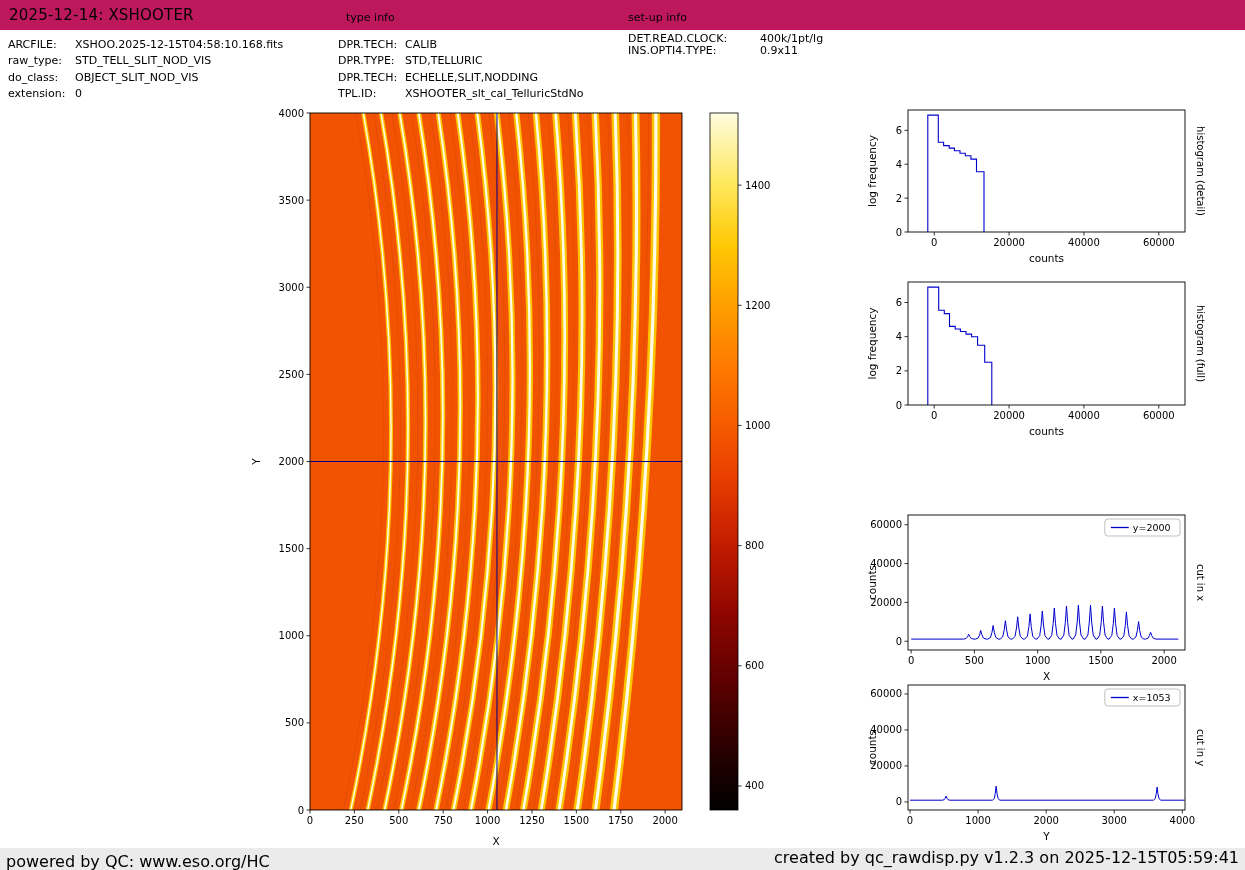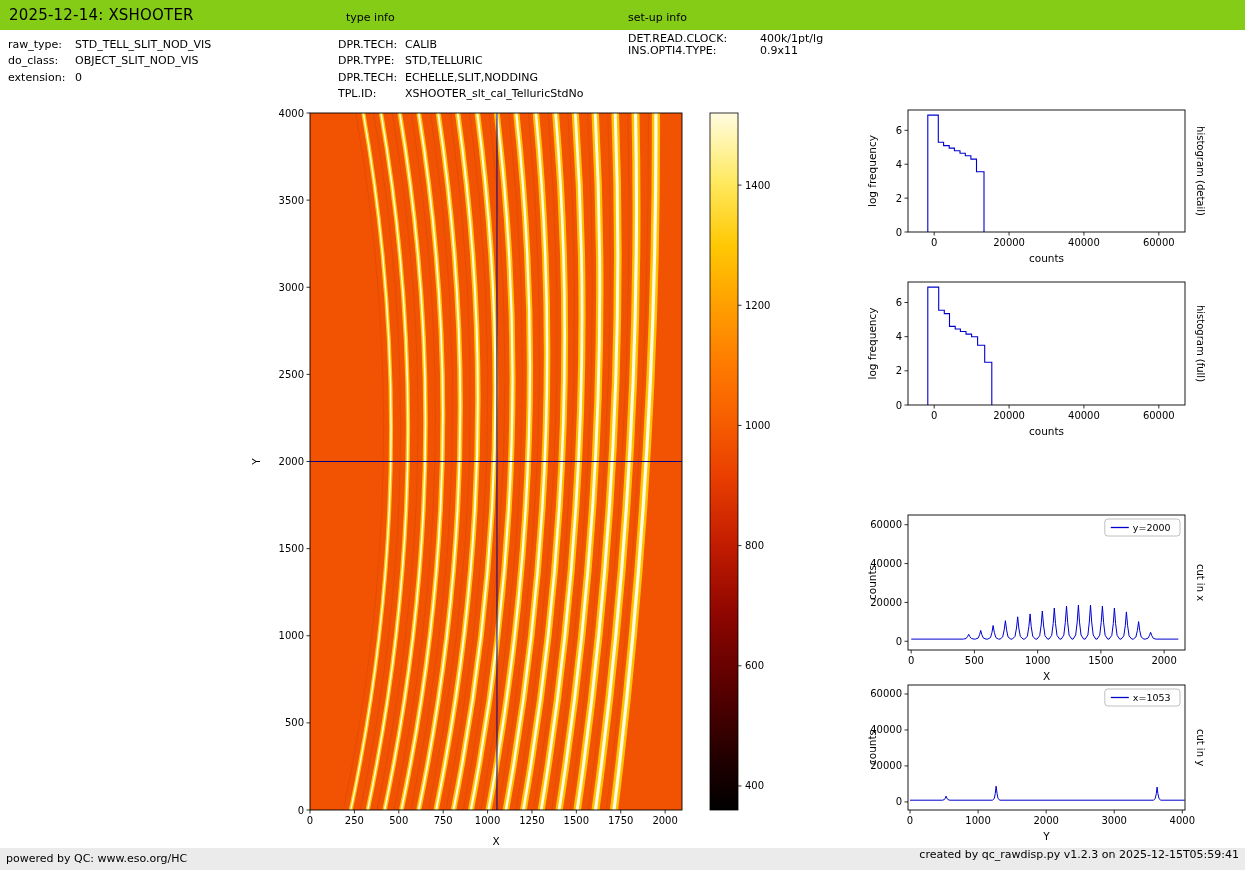--- a/index.html
+++ b/index.html
@@ -1,49 +1,53 @@
 <!DOCTYPE html>
 <html><head>
 <meta charset="utf-8">
 <style>
   *{margin:0;padding:0;box-sizing:border-box}
   html,body{width:1245px;height:870px;background:#ffffff;color:#000;
     font-family:"DejaVu Sans","Liberation Sans",sans-serif;position:relative;overflow:hidden}
-  .topbar{position:absolute;top:0;left:0;width:1245px;height:30px;background:#84cc16}
+  .topbar{position:absolute;top:0;left:0;width:1245px;height:30px;background:#be185d}
   .title{position:absolute;left:9px;top:6px;font-size:15px;letter-spacing:.2px}
   .sec-label{position:absolute;top:11px;font-size:11px}
   #type-heading{left:346px}
   #setup-heading{left:628px}
   .meta{position:absolute;font-size:11px;white-space:nowrap}
   .meta .row{display:flex;line-height:16.4px}
   .meta .lbl{flex:0 0 auto}
   #file-block{left:8px;top:37px}
   #file-block .lbl{width:67px}
   #type-block{left:338px;top:37px}
   #type-block .lbl{width:67px}
   #setup-block{left:628px;top:33px;font-size:11px}
   #setup-block .row{line-height:11.5px}
   #setup-block .lbl{width:132px}
   #chart-canvas{position:absolute;left:0;top:0}
-  .footbar{position:absolute;left:0;top:848px;width:1245px;height:22px;background:#ebebeb;font-size:11px}
+  .footbar{position:absolute;left:0;top:848px;width:1245px;height:22px;background:#ebebeb;font-size:16px}
   .footbar .left{position:absolute;left:6px;top:4px}
   .footbar .right{position:absolute;right:6px;top:0}
 </style>
 </head>
 <body>
 
 <div class="page">
 
   <header class="topbar">
     <span class="title">2025-12-14: XSHOOTER</span>
     <span class="sec-label" id="type-heading">type info</span>
     <span class="sec-label" id="setup-heading">set-up info</span>
   </header>
 
   <div class="meta" id="file-block">
+    <div class="row">
+      <span class="lbl">ARCFILE:</span>
+      <span class="val">XSHOO.2025-12-15T04:58:10.168.fits</span>
+    </div>
     <div class="row">
       <span class="lbl">raw_type:</span>
       <span class="val">STD_TELL_SLIT_NOD_VIS</span>
     </div>
     <div class="row">
       <span class="lbl">do_class:</span>
       <span class="val">OBJECT_SLIT_NOD_VIS</span>
     </div>
     <div class="row">
       <span class="lbl">extension:</span>

